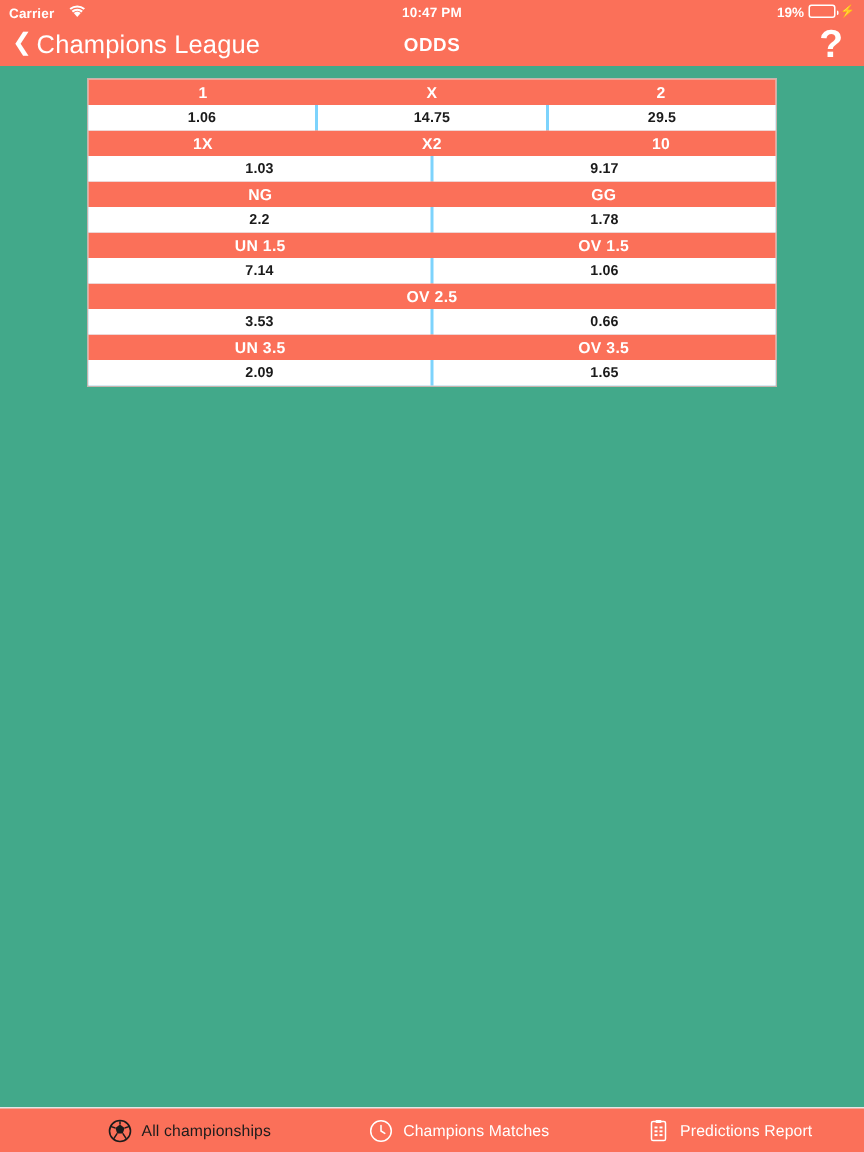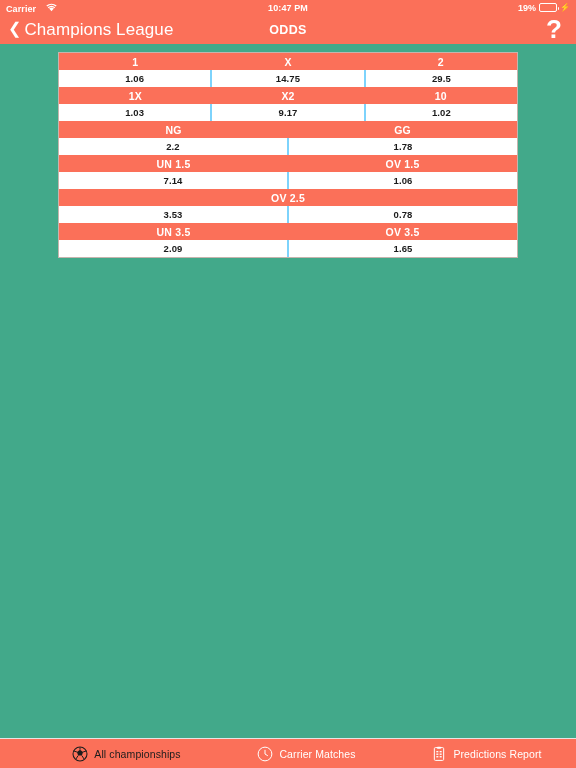--- a/index.html
+++ b/index.html
@@ -265,21 +265,20 @@
         <div class="value-cell">29.5</div>
       </div>
       <div class="header-row">
         <div class="header-cell">1X</div>
         <div class="header-cell">X2</div>
         <div class="header-cell">10</div>
       </div>
       <div class="value-row">
         <div class="value-cell">1.03</div>
         <div class="value-cell">9.17</div>
-        <div class="value-cell">1.02</div>
       </div>
       <div class="header-row">
         <div class="header-cell">NG</div>
         <div class="header-cell">GG</div>
       </div>
       <div class="value-row">
         <div class="value-cell">2.2</div>
         <div class="value-cell">1.78</div>
       </div>
       <div class="header-row">
@@ -288,21 +287,21 @@
       </div>
       <div class="value-row">
         <div class="value-cell">7.14</div>
         <div class="value-cell">1.06</div>
       </div>
       <div class="header-row">
         <div class="header-cell">OV 2.5</div>
       </div>
       <div class="value-row">
         <div class="value-cell">3.53</div>
-        <div class="value-cell">0.78</div>
+        <div class="value-cell">0.66</div>
       </div>
       <div class="header-row">
         <div class="header-cell">UN 3.5</div>
         <div class="header-cell">OV 3.5</div>
       </div>
       <div class="value-row">
         <div class="value-cell">2.09</div>
         <div class="value-cell">1.65</div>
       </div>
     </div>
@@ -319,21 +318,21 @@
       </span>
       <span class="tab-label">All championships</span>
     </div>
     <div class="tab-item">
       <span class="tab-icon">
         <svg width="16" height="16" viewBox="0 0 24 24">
       <circle cx="12" cy="12" r="10.3" fill="none" stroke="#ffffff" stroke-width="1.5"></circle>
       <path d="M12 6.4 V12 L15.8 14.4" fill="none" stroke="#ffffff" stroke-width="1.5" stroke-linecap="round"></path>
     </svg>
       </span>
-      <span class="tab-label">Carrier Matches</span>
+      <span class="tab-label">Champions Matches</span>
     </div>
     <div class="tab-item">
       <span class="tab-icon">
         <svg width="16" height="16" viewBox="0 0 24 24">
       <rect x="5" y="2.4" width="14" height="19.2" rx="1.6" fill="none" stroke="#ffffff" stroke-width="1.5"></rect>
       <rect x="9" y="1" width="6" height="3" rx="1" fill="#ffffff"></rect>
       <rect x="8" y="7.5" width="3" height="2" fill="#ffffff"></rect>
       <rect x="13" y="7.5" width="3" height="2" fill="#ffffff"></rect>
       <rect x="8" y="11.3" width="3" height="2" fill="#ffffff"></rect>
       <rect x="13" y="11.3" width="3" height="2" fill="#ffffff"></rect>

